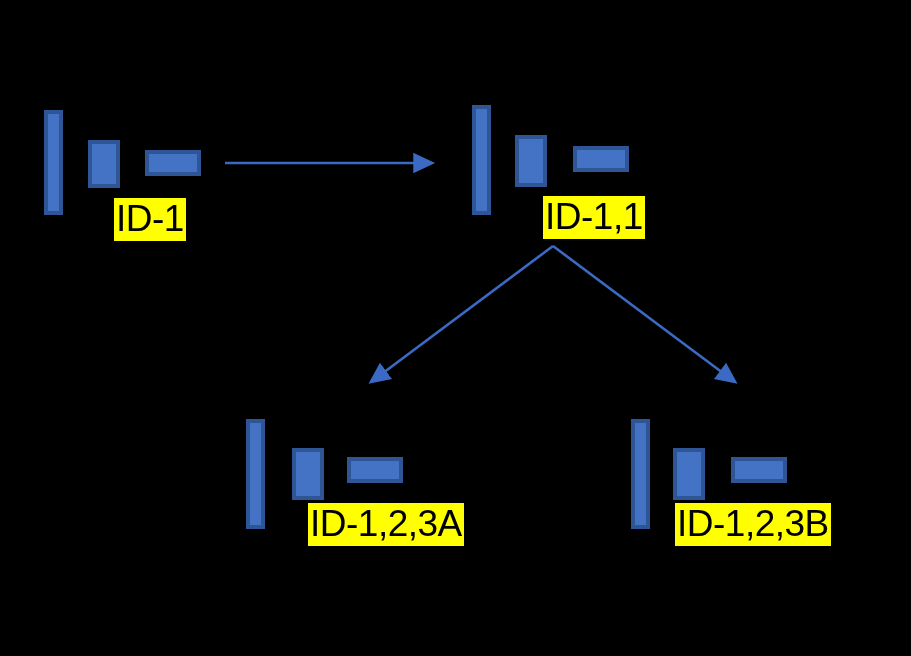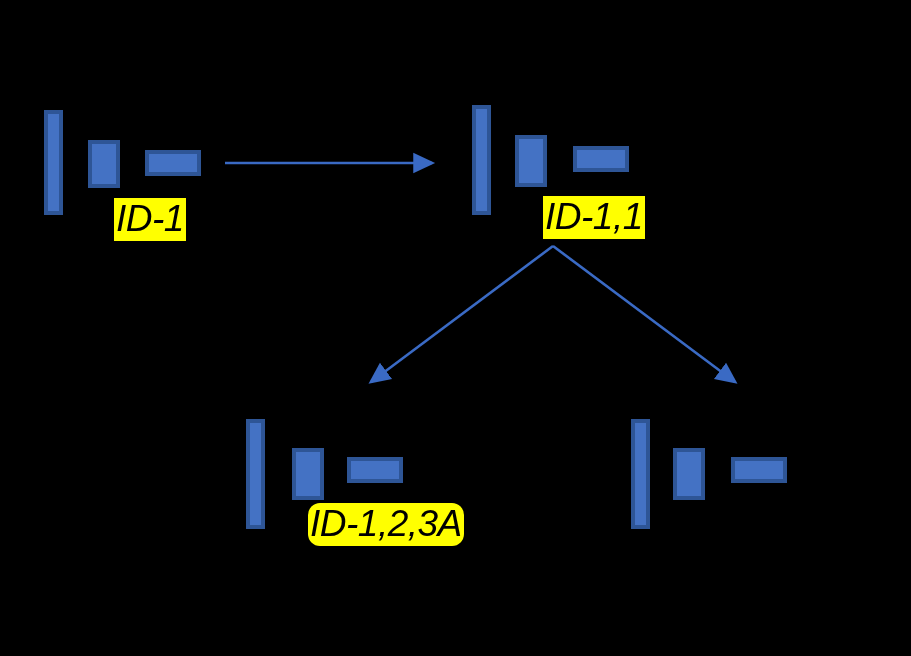--- a/index.html
+++ b/index.html
@@ -10,21 +10,20 @@
   }
   body {
     font-family: "Liberation Sans", sans-serif;
   }
   #canvas {
     position: relative;
     width: 911px;
     height: 656px;
     background: #000000;
     overflow: hidden;
-    font-style: italic;
   }
   
   .group {
     position: absolute;
   }
   .bar {
     position: absolute;
     background: #4472C4;
     border: 4px solid #2E5596;
     box-sizing: border-box;
@@ -80,21 +79,22 @@
     <div class="bar" style="left: 515px; top: 135px; width: 32px; height: 52px; background: rgb(68, 114, 196); border-color: rgb(46, 85, 150);"></div>
     <div class="bar" style="left: 573px; top: 146px; width: 56px; height: 26px; background: rgb(68, 114, 196); border-color: rgb(46, 85, 150);"></div>
   </div>
   <div class="label" style="left: 543px; top: 196px; background: rgb(255, 255, 0); color: rgb(0, 0, 0);">ID-1,1</div>
 
   <div class="group">
     <div class="bar" style="left: 246px; top: 419px; width: 19px; height: 110px; background: rgb(68, 114, 196); border-color: rgb(46, 85, 150);"></div>
     <div class="bar" style="left: 292px; top: 448px; width: 32px; height: 52px; background: rgb(68, 114, 196); border-color: rgb(46, 85, 150);"></div>
     <div class="bar" style="left: 347px; top: 457px; width: 56px; height: 26px; background: rgb(68, 114, 196); border-color: rgb(46, 85, 150);"></div>
   </div>
-  <div class="label" style="left: 308px; top: 503px; background: rgb(255, 255, 0); color: rgb(0, 0, 0); border-radius: 12px;">ID-1,2,3A</div>
+  <div class="label" style="left: 308px; top: 503px; background: rgb(255, 255, 0); color: rgb(0, 0, 0);">ID-1,2,3A</div>
 
   <div class="group">
     <div class="bar" style="left: 631px; top: 419px; width: 19px; height: 110px; background: rgb(68, 114, 196); border-color: rgb(46, 85, 150);"></div>
     <div class="bar" style="left: 673px; top: 448px; width: 32px; height: 52px; background: rgb(68, 114, 196); border-color: rgb(46, 85, 150);"></div>
     <div class="bar" style="left: 731px; top: 457px; width: 56px; height: 26px; background: rgb(68, 114, 196); border-color: rgb(46, 85, 150);"></div>
   </div>
+  <div class="label" style="left: 675px; top: 503px; background: rgb(255, 255, 0); color: rgb(0, 0, 0);">ID-1,2,3B</div>
 
 </div>
 
 </body></html>

